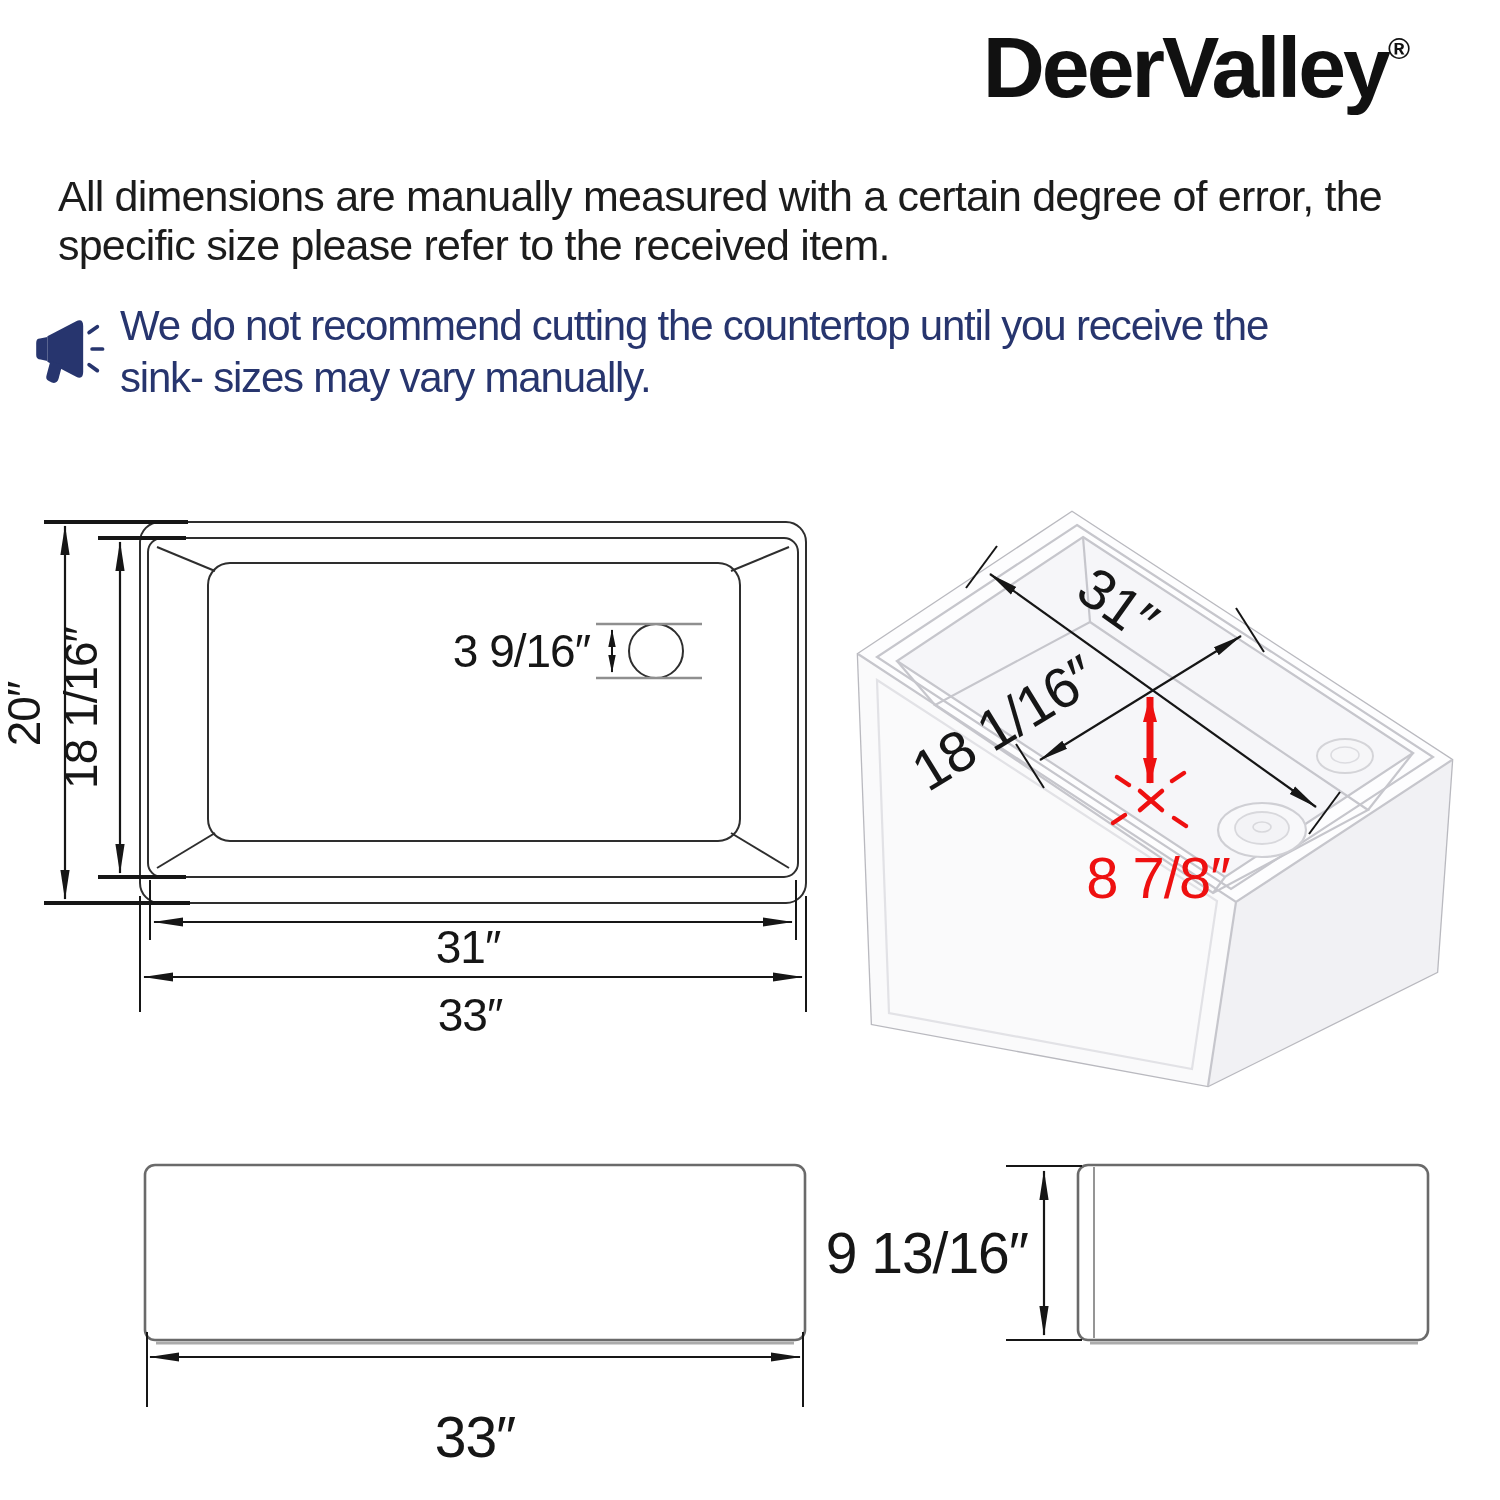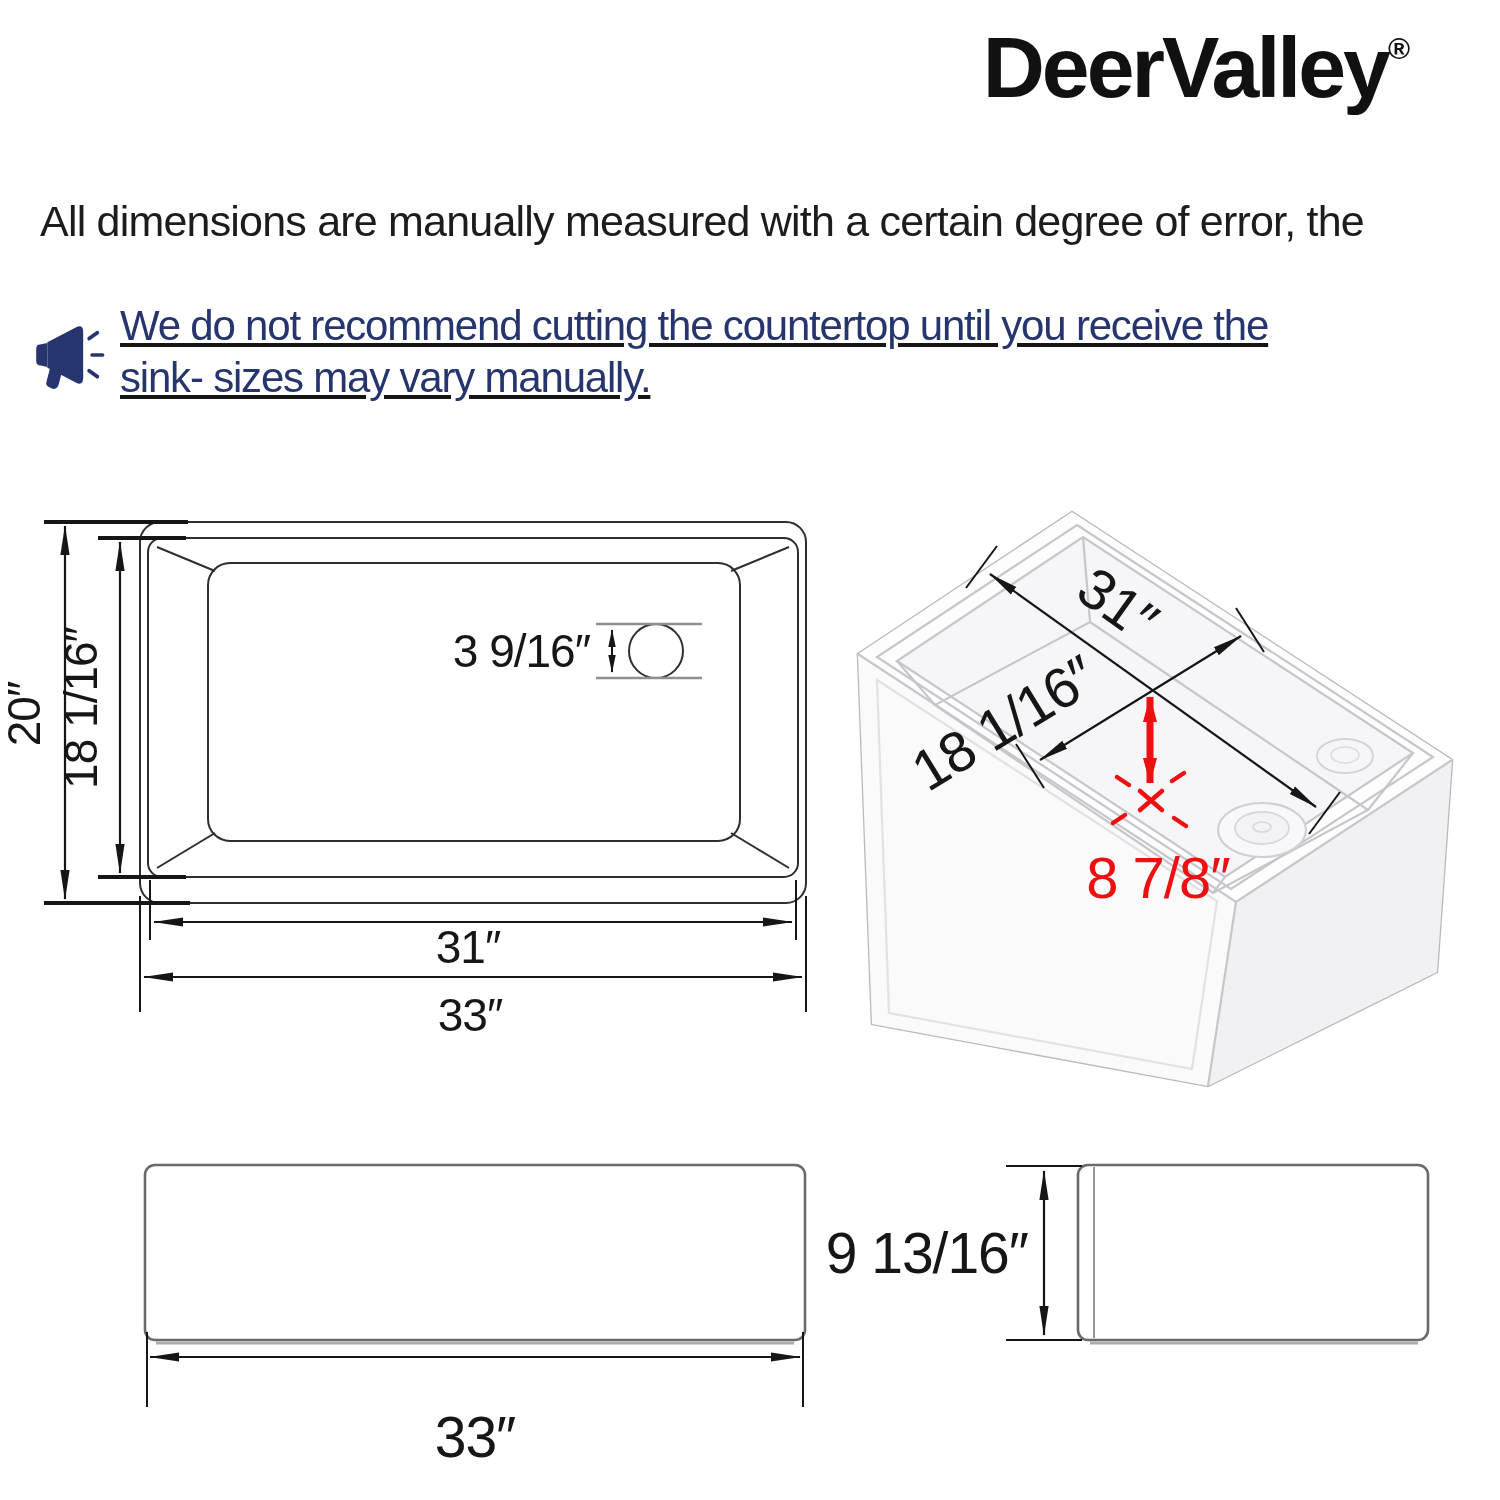--- a/index.html
+++ b/index.html
@@ -6,25 +6,25 @@
   .canvas{
     position:relative;width:1500px;height:1500px;background:#ffffff;overflow:hidden;
     font-family:"Liberation Sans","DejaVu Sans",sans-serif;color:#161616;
   }
   .logo{
     position:absolute;top:18px;right:90px;
     font-size:86px;font-weight:bold;letter-spacing:-3px;color:#111111;white-space:nowrap;
   }
   .logo sup{font-size:30px;letter-spacing:0;vertical-align:38px;}
   .disclaimer{
-    position:absolute;left:40px;top:172px;width:1440px;
-    font-size:43px;line-height:49px;letter-spacing:-0.8px;color:#1c1c1c;margin-top:25px;
+    position:absolute;left:58px;top:172px;width:1440px;
+    font-size:43px;line-height:49px;letter-spacing:-0.8px;color:#1c1c1c;
   }
   .note{
-    position:absolute;left:28px;top:300px;display:flex;align-items:center;text-decoration:underline;
+    position:absolute;left:28px;top:300px;display:flex;align-items:flex-start;
   }
   .note .mega{width:82px;height:86px;flex:0 0 auto;margin-top:6px;}
   .note-text{
     margin-left:10px;font-size:42px;line-height:52px;letter-spacing:-1.2px;color:#27356e;
   }
   .diagram{position:absolute;left:0;top:0;width:1500px;height:1500px;}
 
   
   .shape{fill:none;stroke:#2e2e2e;stroke-width:2;}
   .shape-gray{fill:#ffffff;stroke:#6a6a6a;stroke-width:2.6;}
@@ -43,20 +43,21 @@
 </style>
 </head>
 <body>
 
 <div class="canvas">
 
   <div class="logo"><span>DeerValley</span><sup>®</sup></div>
 
   <div class="disclaimer">
     <div>All dimensions are manually measured with a certain degree of error, the</div>
+    <div>specific size please refer to the received item.</div>
   </div>
 
   <div class="note">
     <svg class="mega" viewBox="0 0 110 100">
       <g fill="#27356e" stroke="none">
         <path d="M16 36 Q11 36 11 42 L11 58 Q11 64 17 64 L26 66 L26 34 Z"></path>
         <path d="M26 33 L64 13 Q74 8 74 19 L74 81 Q74 92 64 87 L26 67 Z"></path>
         <path d="M30 66 L46 71 L41 90 Q39 97 32 95 L28 93 Q23 91 25 85 Z"></path>
       </g>
       <g stroke="#27356e" stroke-width="5" stroke-linecap="round" fill="none">

